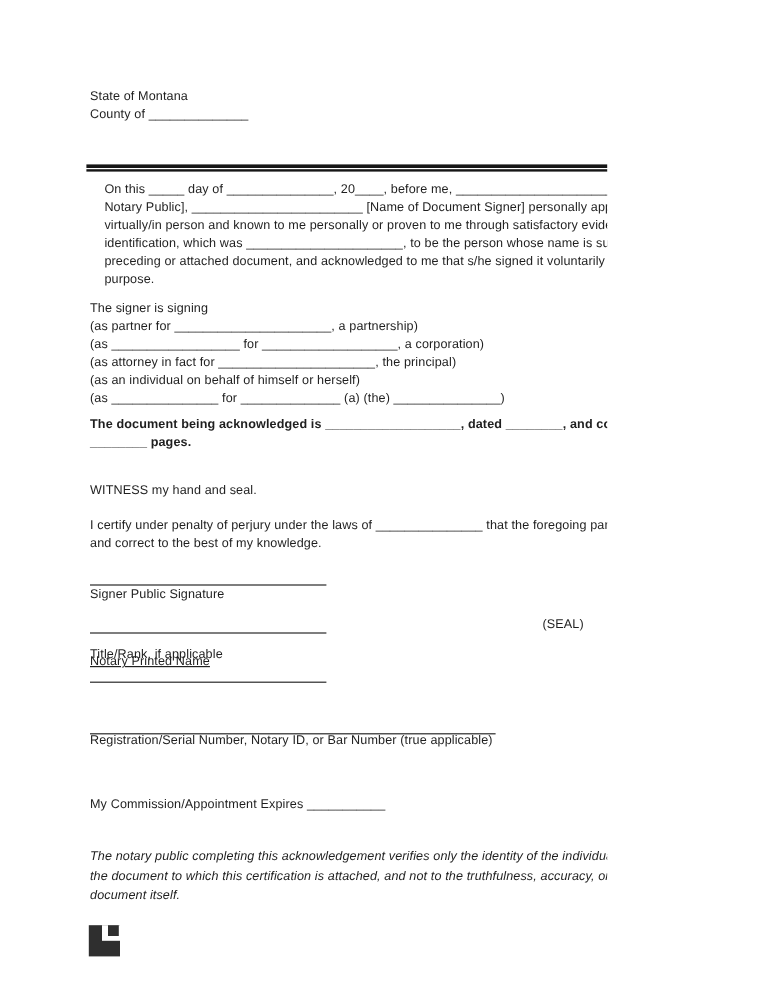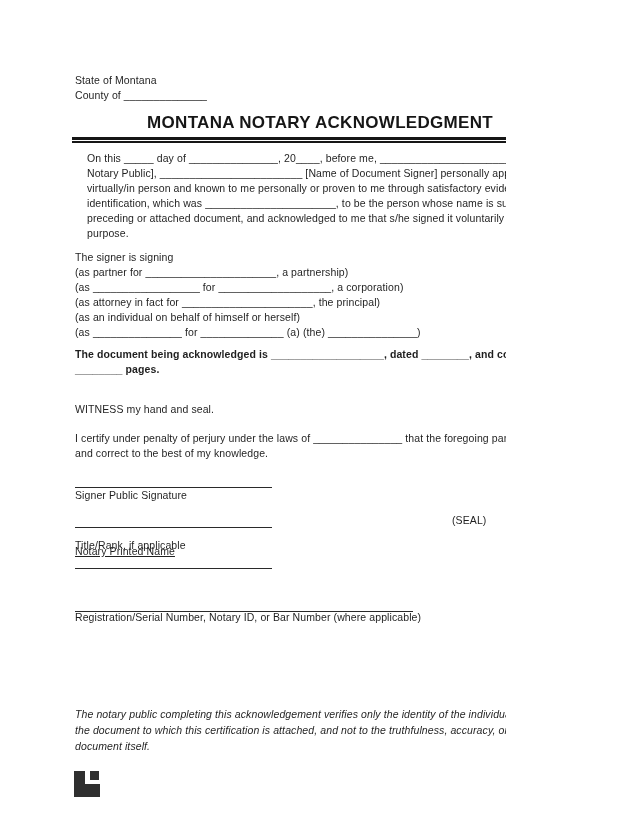--- a/index.html
+++ b/index.html
@@ -91,21 +91,20 @@
   }
 </style>
 </head>
 <body>
 
 <div class="page">
 
   <div class="txt" id="state-county">State of Montana
 County of ______________</div>
 
-  <div class="doc-title">MONTANA NOTARY ACKNOWLEDGMENT</div>
 
   <div class="title-rule"></div>
 
   <div class="txt" id="intro">On this _____ day of _______________, 20____, before me, ___________________________ [Name of
 Notary Public], ________________________ [Name of Document Signer] personally appeared
 virtually/in person and known to me personally or proven to me through satisfactory evidence of
 identification, which was ______________________, to be the person whose name is subscribed to the
 preceding or attached document, and acknowledged to me that s/he signed it voluntarily for its stated
 purpose.</div>
 
@@ -129,22 +128,23 @@
 
   <div class="txt" id="seal">(SEAL)</div>
 
   <div class="blank-line" id="sig-line-2"></div>
   <div class="txt" id="sig-label-2">Notary Printed Name</div>
 
   <div class="blank-line" id="sig-line-3"></div>
   <div class="txt" id="sig-label-3">Title/Rank, if applicable</div>
 
   <div class="blank-line" id="sig-line-4"></div>
-  <div class="txt" id="sig-label-4">Registration/Serial Number, Notary ID, or Bar Number (where applicable)</div>
+  <div class="txt" id="sig-label-4">Registration/Serial Number, Notary ID, or Bar Number (true applicable)</div>
 
+  <div class="txt" id="commission">My Commission/Appointment Expires ___________</div>
 
   <div class="txt" id="disclaimer">The notary public completing this acknowledgement verifies only the identity of the individual who signed
 the document to which this certification is attached, and not to the truthfulness, accuracy, or validity of the
 document itself.</div>
 
   <div class="logo">
     <div class="notch"></div>
     <div class="cube"></div>
   </div>
 

